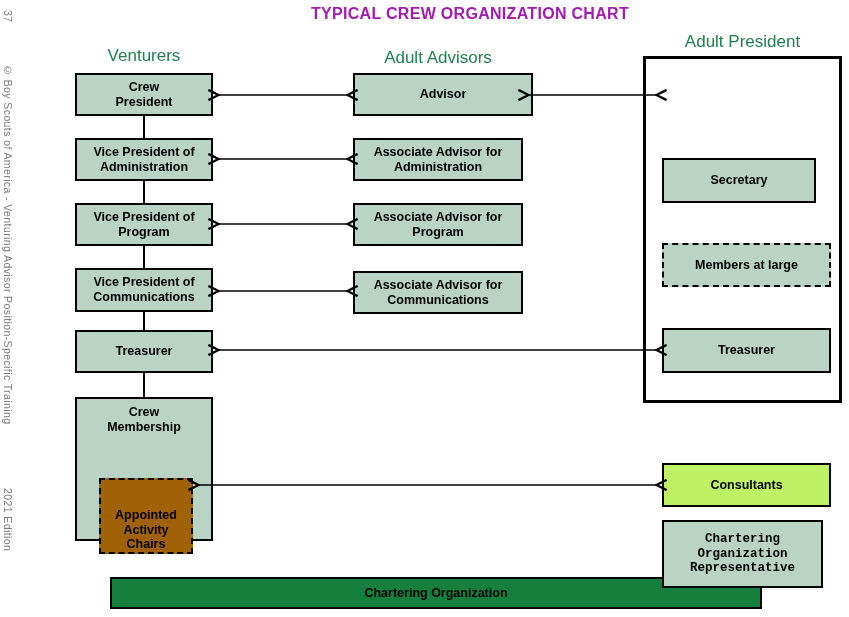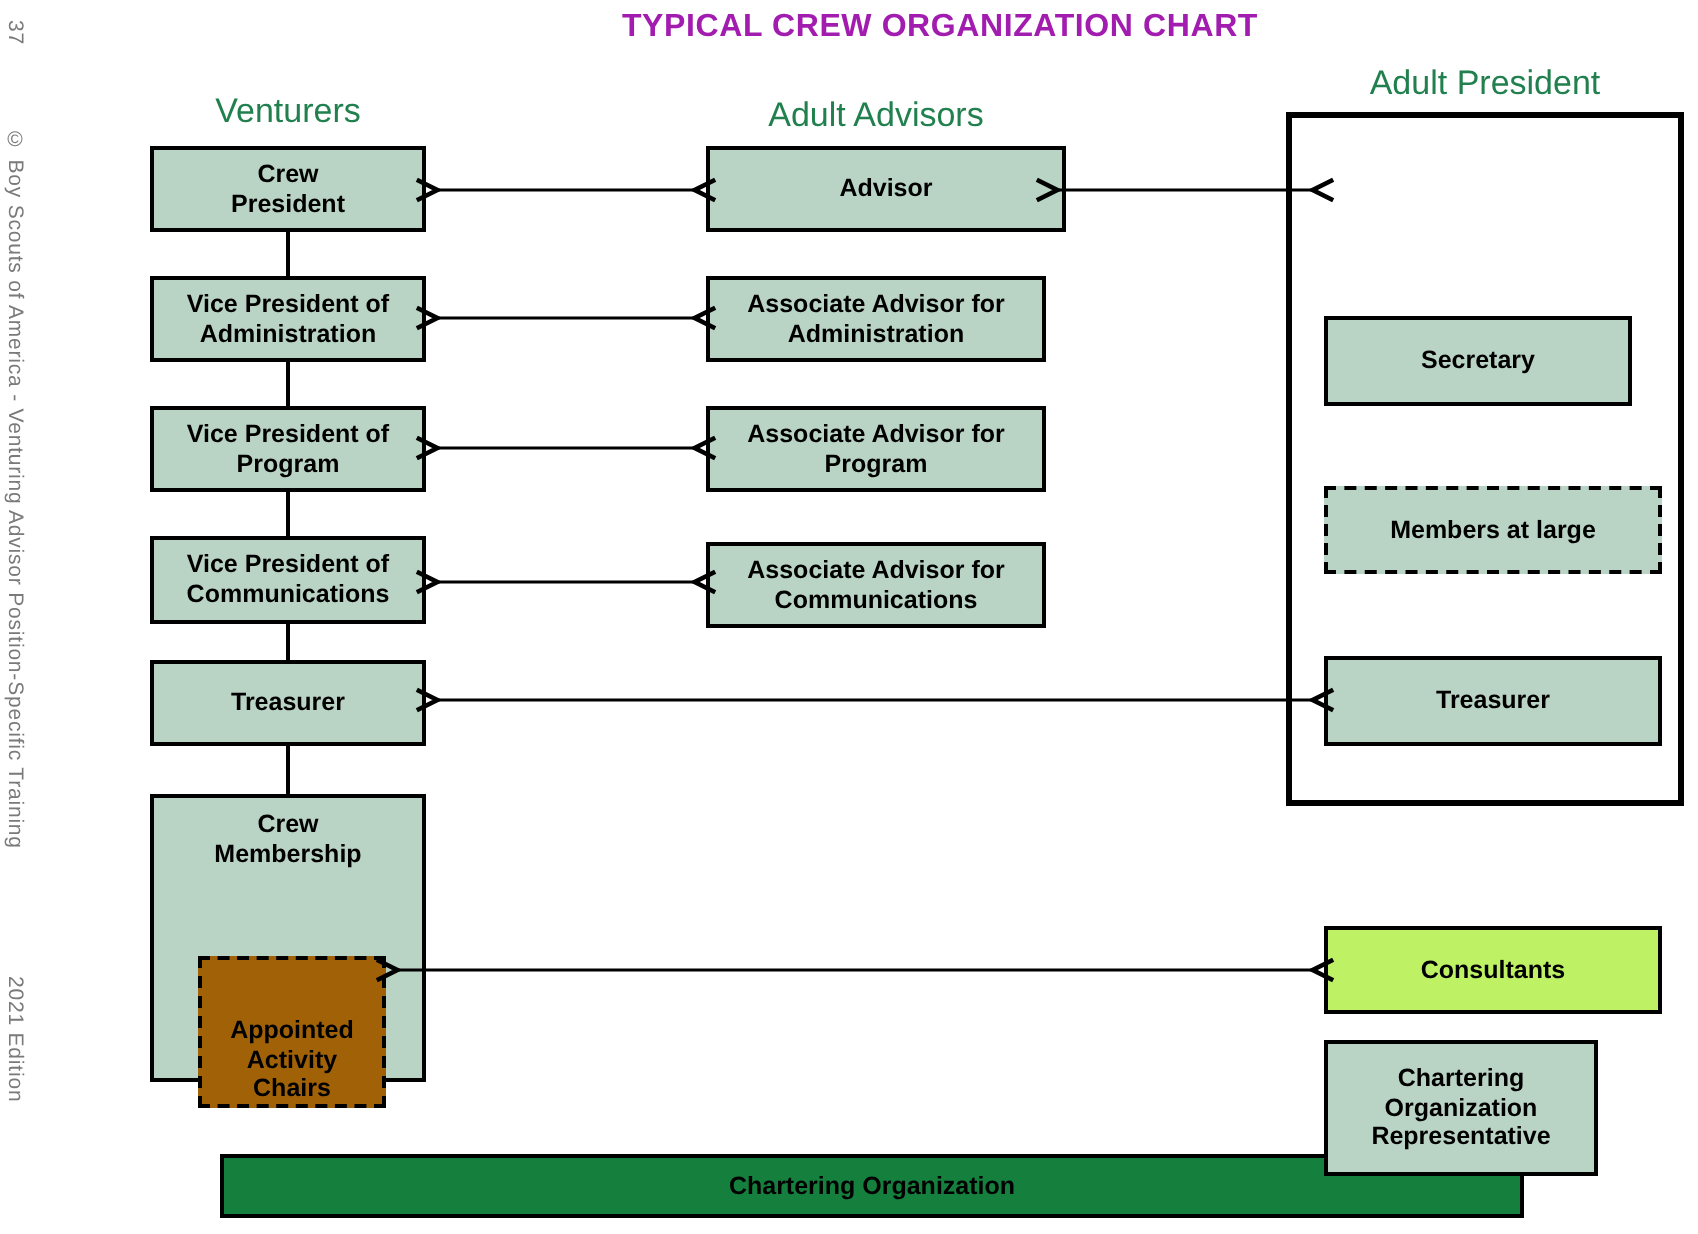--- a/index.html
+++ b/index.html
@@ -94,21 +94,21 @@
     background:#ffffff;
     z-index:1;
   }
   .b-chair{left:662px;top:73px;width:169px;height:44px;}
   .b-secretary{left:662px;top:158px;width:154px;height:45px;}
   .b-members{left:662px;top:243px;width:169px;height:44px;border:2.5px dashed #000;}
   .b-c-treasurer{left:662px;top:328px;width:169px;height:45px;}
 
   
   .b-consultants{left:662px;top:463px;width:169px;height:44px;background:#bef264;}
-  .b-org-rep{left:662px;top:520px;width:137px;height:68px;z-index:4;}
+  .b-org-rep{left:662px;top:520px;width:161px;height:68px;z-index:4;font-family:Liberation Mono, monospace;}
   .b-chartering-bar{
     left:110px;top:577px;width:652px;height:32px;
     background:#15803d;z-index:1;
   }
 
   .connector-layer{
     position:absolute;inset:0;
     width:849px;height:617px;
     z-index:5;
     pointer-events:none;

